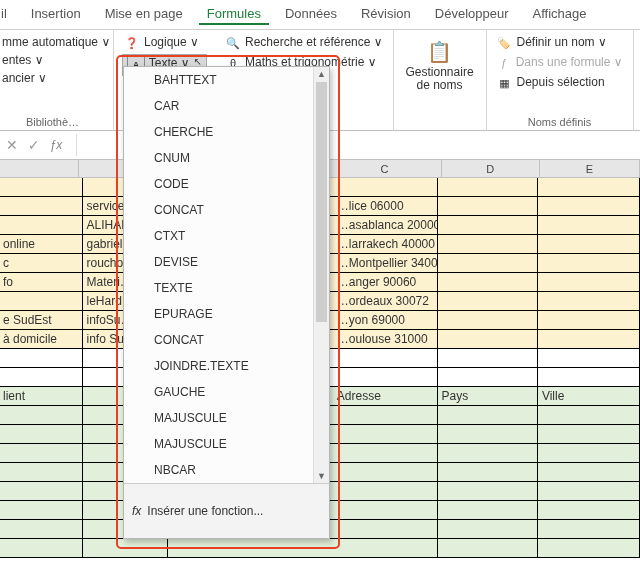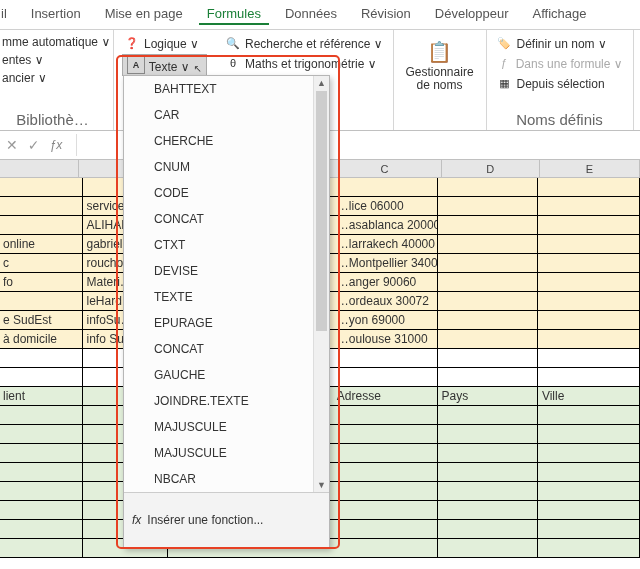--- a/index.html
+++ b/index.html
@@ -44,26 +44,26 @@
     justify-content: space-between;
   }
   .rgroup .stack {
     display: flex;
     flex-direction: column;
     gap: 2px;
   }
   .rgroup .label {
     text-align: center;
     color: #666;
-    font-size: 15px;
+    font-size: 11px;
     padding-top: 2px;
   }
   .rbtn {
     display: flex;
-    align-items: flex-end;
+    align-items: flex-start;
     gap: 4px;
     padding: 1px 2px;
     cursor: pointer;
     white-space: nowrap;
   }
   .rbig {
     display: flex;
     flex-direction: column;
     align-items: center;
     justify-content: center;
@@ -137,21 +137,21 @@
   .cC { width: 280px; }
   .cD { width: 98px; }
   .cE { width: 100px; }
   .colheads .cC { width: 113px; }
   .colheads .gap { width: 167px; border-right: 1px solid #c0c0c0; }
 
   
   .dropdown {
     position: absolute;
     left: 123px;
-    top: 75px;
+    top: 66px;
     width: 205px;
     background: #f3f3f3;
     border: 1px solid #b6b6b6;
     box-shadow: 2px 3px 6px rgba(0,0,0,0.25);
     z-index: 50;
   }
   .dropdown .items {
     max-height: 440px;
     overflow: hidden;
     background: #fcfcfc;
@@ -464,22 +464,22 @@
       <div class="item">CAR</div>
       <div class="item">CHERCHE</div>
       <div class="item">CNUM</div>
       <div class="item">CODE</div>
       <div class="item">CONCAT</div>
       <div class="item">CTXT</div>
       <div class="item">DEVISE</div>
       <div class="item">TEXTE</div>
       <div class="item">EPURAGE</div>
       <div class="item">CONCAT</div>
+      <div class="item">JOINDRE.TEXTE</div>
       <div class="item">GAUCHE</div>
-      <div class="item">JOINDRE.TEXTE</div>
       <div class="item">MAJUSCULE</div>
       <div class="item">MAJUSCULE</div>
       <div class="item">NBCAR</div>
       <div class="scroll-track">
       <div class="scroll-arrow">▲</div>
       <div class="scroll-thumb"></div>
       <div class="scroll-arrow" style="position:absolute;bottom:0;left:0;right:0;">▼</div>
     </div>
   </div>
   <div class="footer">

